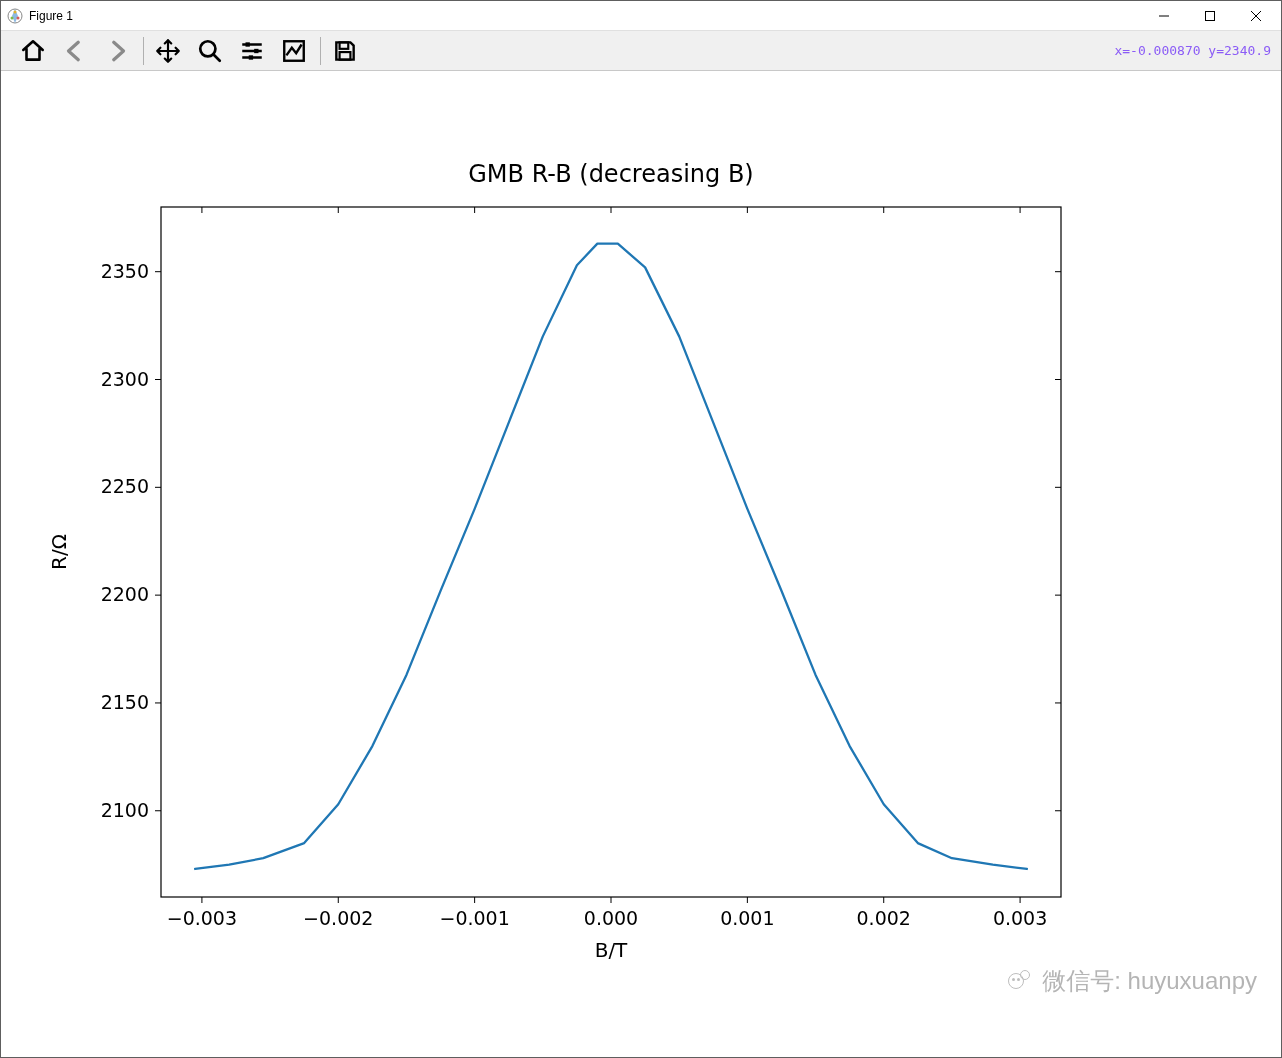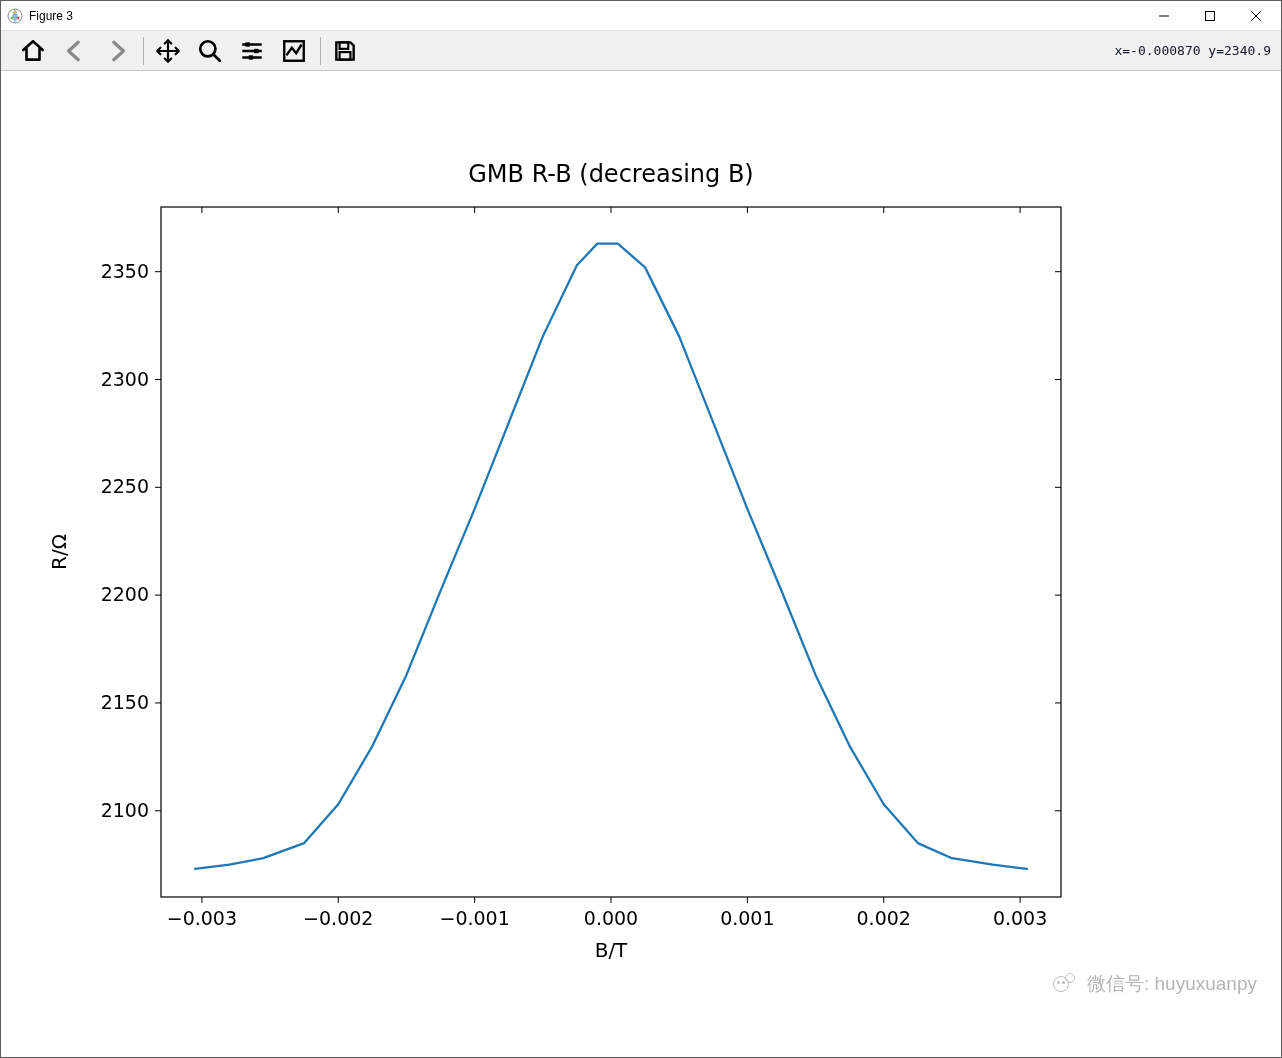--- a/index.html
+++ b/index.html
@@ -7,24 +7,24 @@
   .window { width:1282px; height:1058px; border:1px solid #5e5e5e; display:flex; flex-direction:column; background:#fff;}
   .titlebar { height:30px; background:#fff; display:flex; align-items:center; padding:0 2px; border-bottom:1px solid #e0e0e0;}
   .titlebar .app-icon { width:16px; height:16px; margin:0 6px 0 4px; display:flex; align-items:center; justify-content:center;}
   .titlebar .title { font-size:12px; color:#000; flex:0 0 auto;}
   .titlebar .spacer { flex:1 1 auto;}
   .win-btn { width:46px; height:30px; display:flex; align-items:center; justify-content:center; color:#000;}
   .toolbar { height:40px; background:#f0f0f0; border-bottom:1px solid #c8c8c8; display:flex; align-items:center; padding:0 6px 0 14px;}
   .tool-btn { width:36px; height:36px; display:flex; align-items:center; justify-content:center; color:#000; margin-right:6px;}
   .sep { width:1px; height:28px; background:#b0b0b0; margin:0 6px 0 2px;}
   .toolbar .spacer { flex:1 1 auto;}
-  .coord { font-family: "Consolas", monospace; font-size:13px; color:#0f172a; padding-right:4px;}
+  .coord { font-family: "Consolas", monospace; font-size:13px; color:#8b5cf6; padding-right:4px;}
   .canvas { flex:1 1 auto; position:relative; background:#fff;margin-top:16px;}
   svg.plot { position:absolute; left:0; top:0;}
-  .watermark { position:absolute; right:24px; bottom:60px; display:flex; align-items:center; gap:8px; opacity:0.55; font-size:19px; color:#777; font-family: Arial, sans-serif;}
+  .watermark { position:absolute; right:24px; bottom:60px; display:flex; align-items:center; gap:8px; opacity:0.55; font-size:24px; color:#777; font-family: Arial, sans-serif;}
   .wm-icon { width:26px; height:22px; position:relative;}
   .wm-icon .b1 { position:absolute; width:16px; height:16px; border:1.5px solid #888; border-radius:50%; left:0; top:3px;}
   .wm-icon .b2 { position:absolute; width:10px; height:10px; border:1.5px solid #888; border-radius:50%; left:12px; top:0;}
   .wm-icon .d1 { position:absolute; width:3px; height:3px; background:#888; border-radius:50%; left:4px; top:8px;}
   .wm-icon .d2 { position:absolute; width:3px; height:3px; background:#888; border-radius:50%; left:9px; top:8px;}
 </style>
 </head>
 <body>
 
 <div class="window">
@@ -32,21 +32,21 @@
   <div class="titlebar">
     <span class="app-icon">
       <svg width="16" height="16" viewBox="0 0 16 16">
         <circle cx="8" cy="8" r="7" fill="none" stroke="#888" stroke-width="1"></circle>
         <path d="M8 1 L11 8 L8 15 L5 8 Z" fill="#5b9bd5" opacity="0.7"></path>
         <circle cx="8" cy="4" r="1.5" fill="#e2b22a"></circle>
         <circle cx="5" cy="10" r="1.5" fill="#7aba4a"></circle>
         <circle cx="11" cy="10" r="1.5" fill="#d65a5a"></circle>
       </svg>
     </span>
-    <span class="title">Figure 3</span>
+    <span class="title">Figure 1</span>
     <span class="spacer"></span>
     <div class="win-btn">
       <svg width="10" height="10" viewBox="0 0 10 10">
           <path d="M0 5 H10" stroke="#000" stroke-width="1"></path>
         </svg>
     </div>
     <div class="win-btn">
       <svg width="10" height="10" viewBox="0 0 10 10">
           <rect x="0.5" y="0.5" width="9" height="9" fill="none" stroke="#000" stroke-width="1"></rect>
         </svg>

